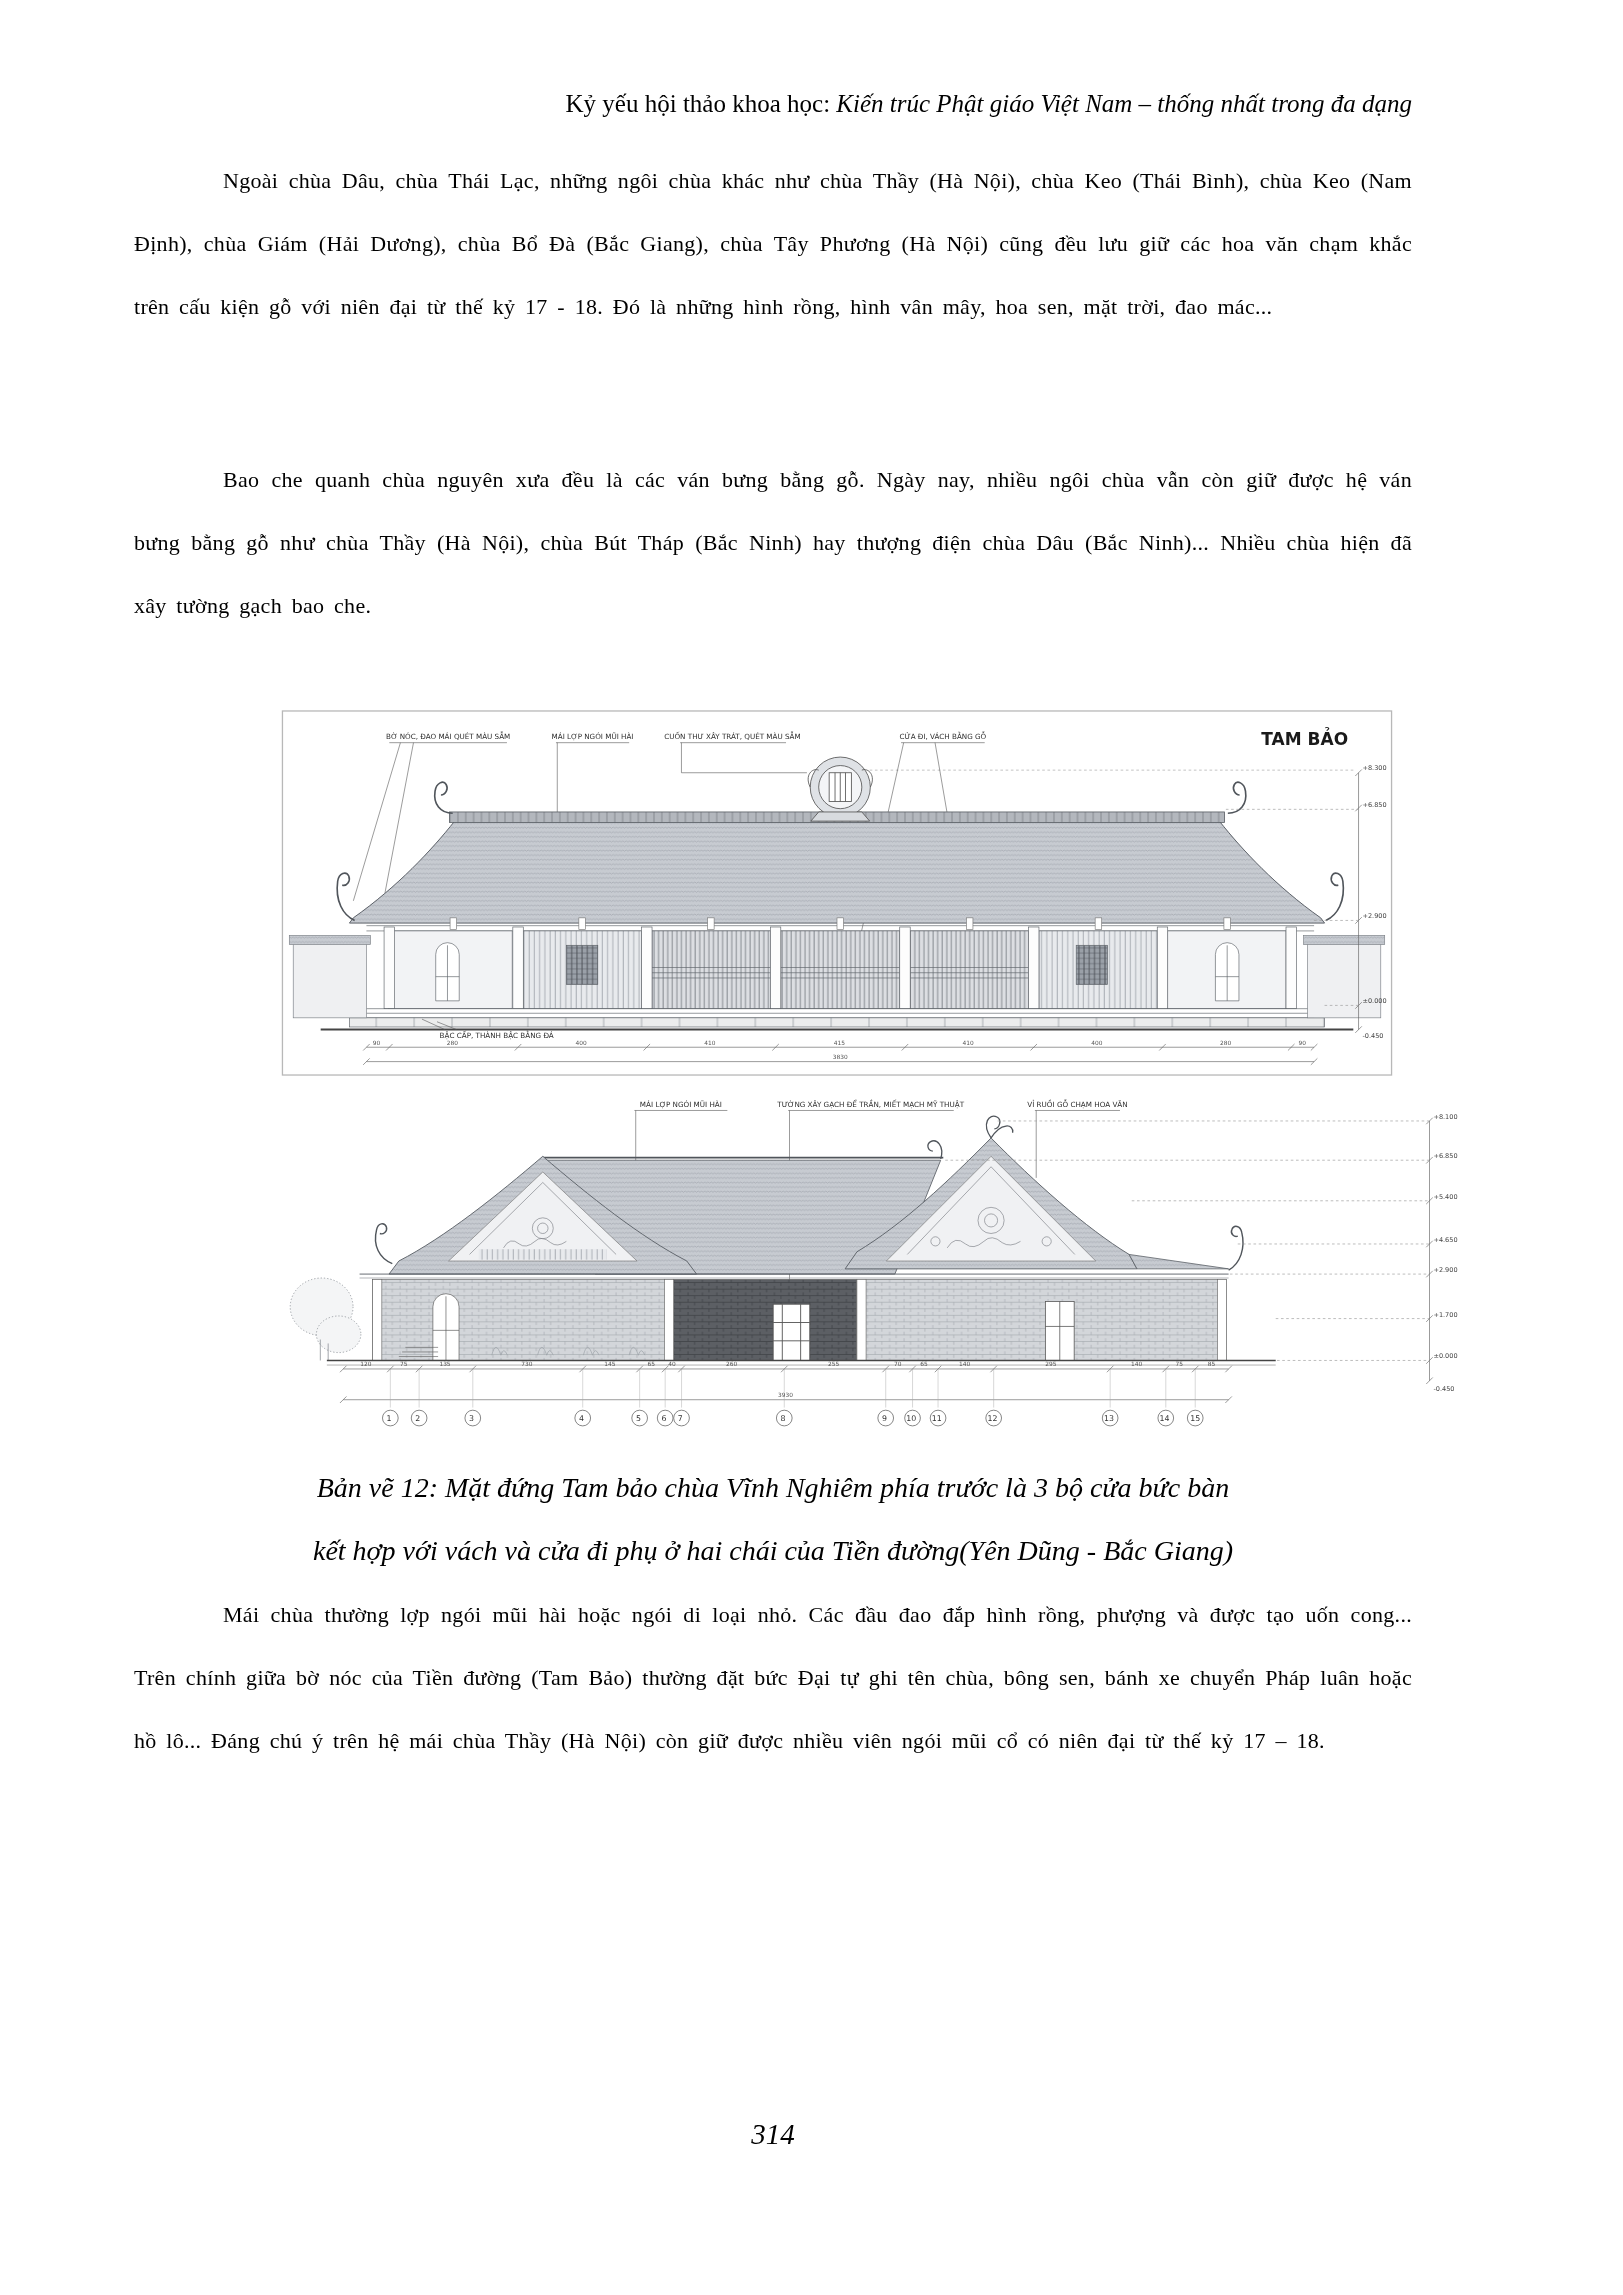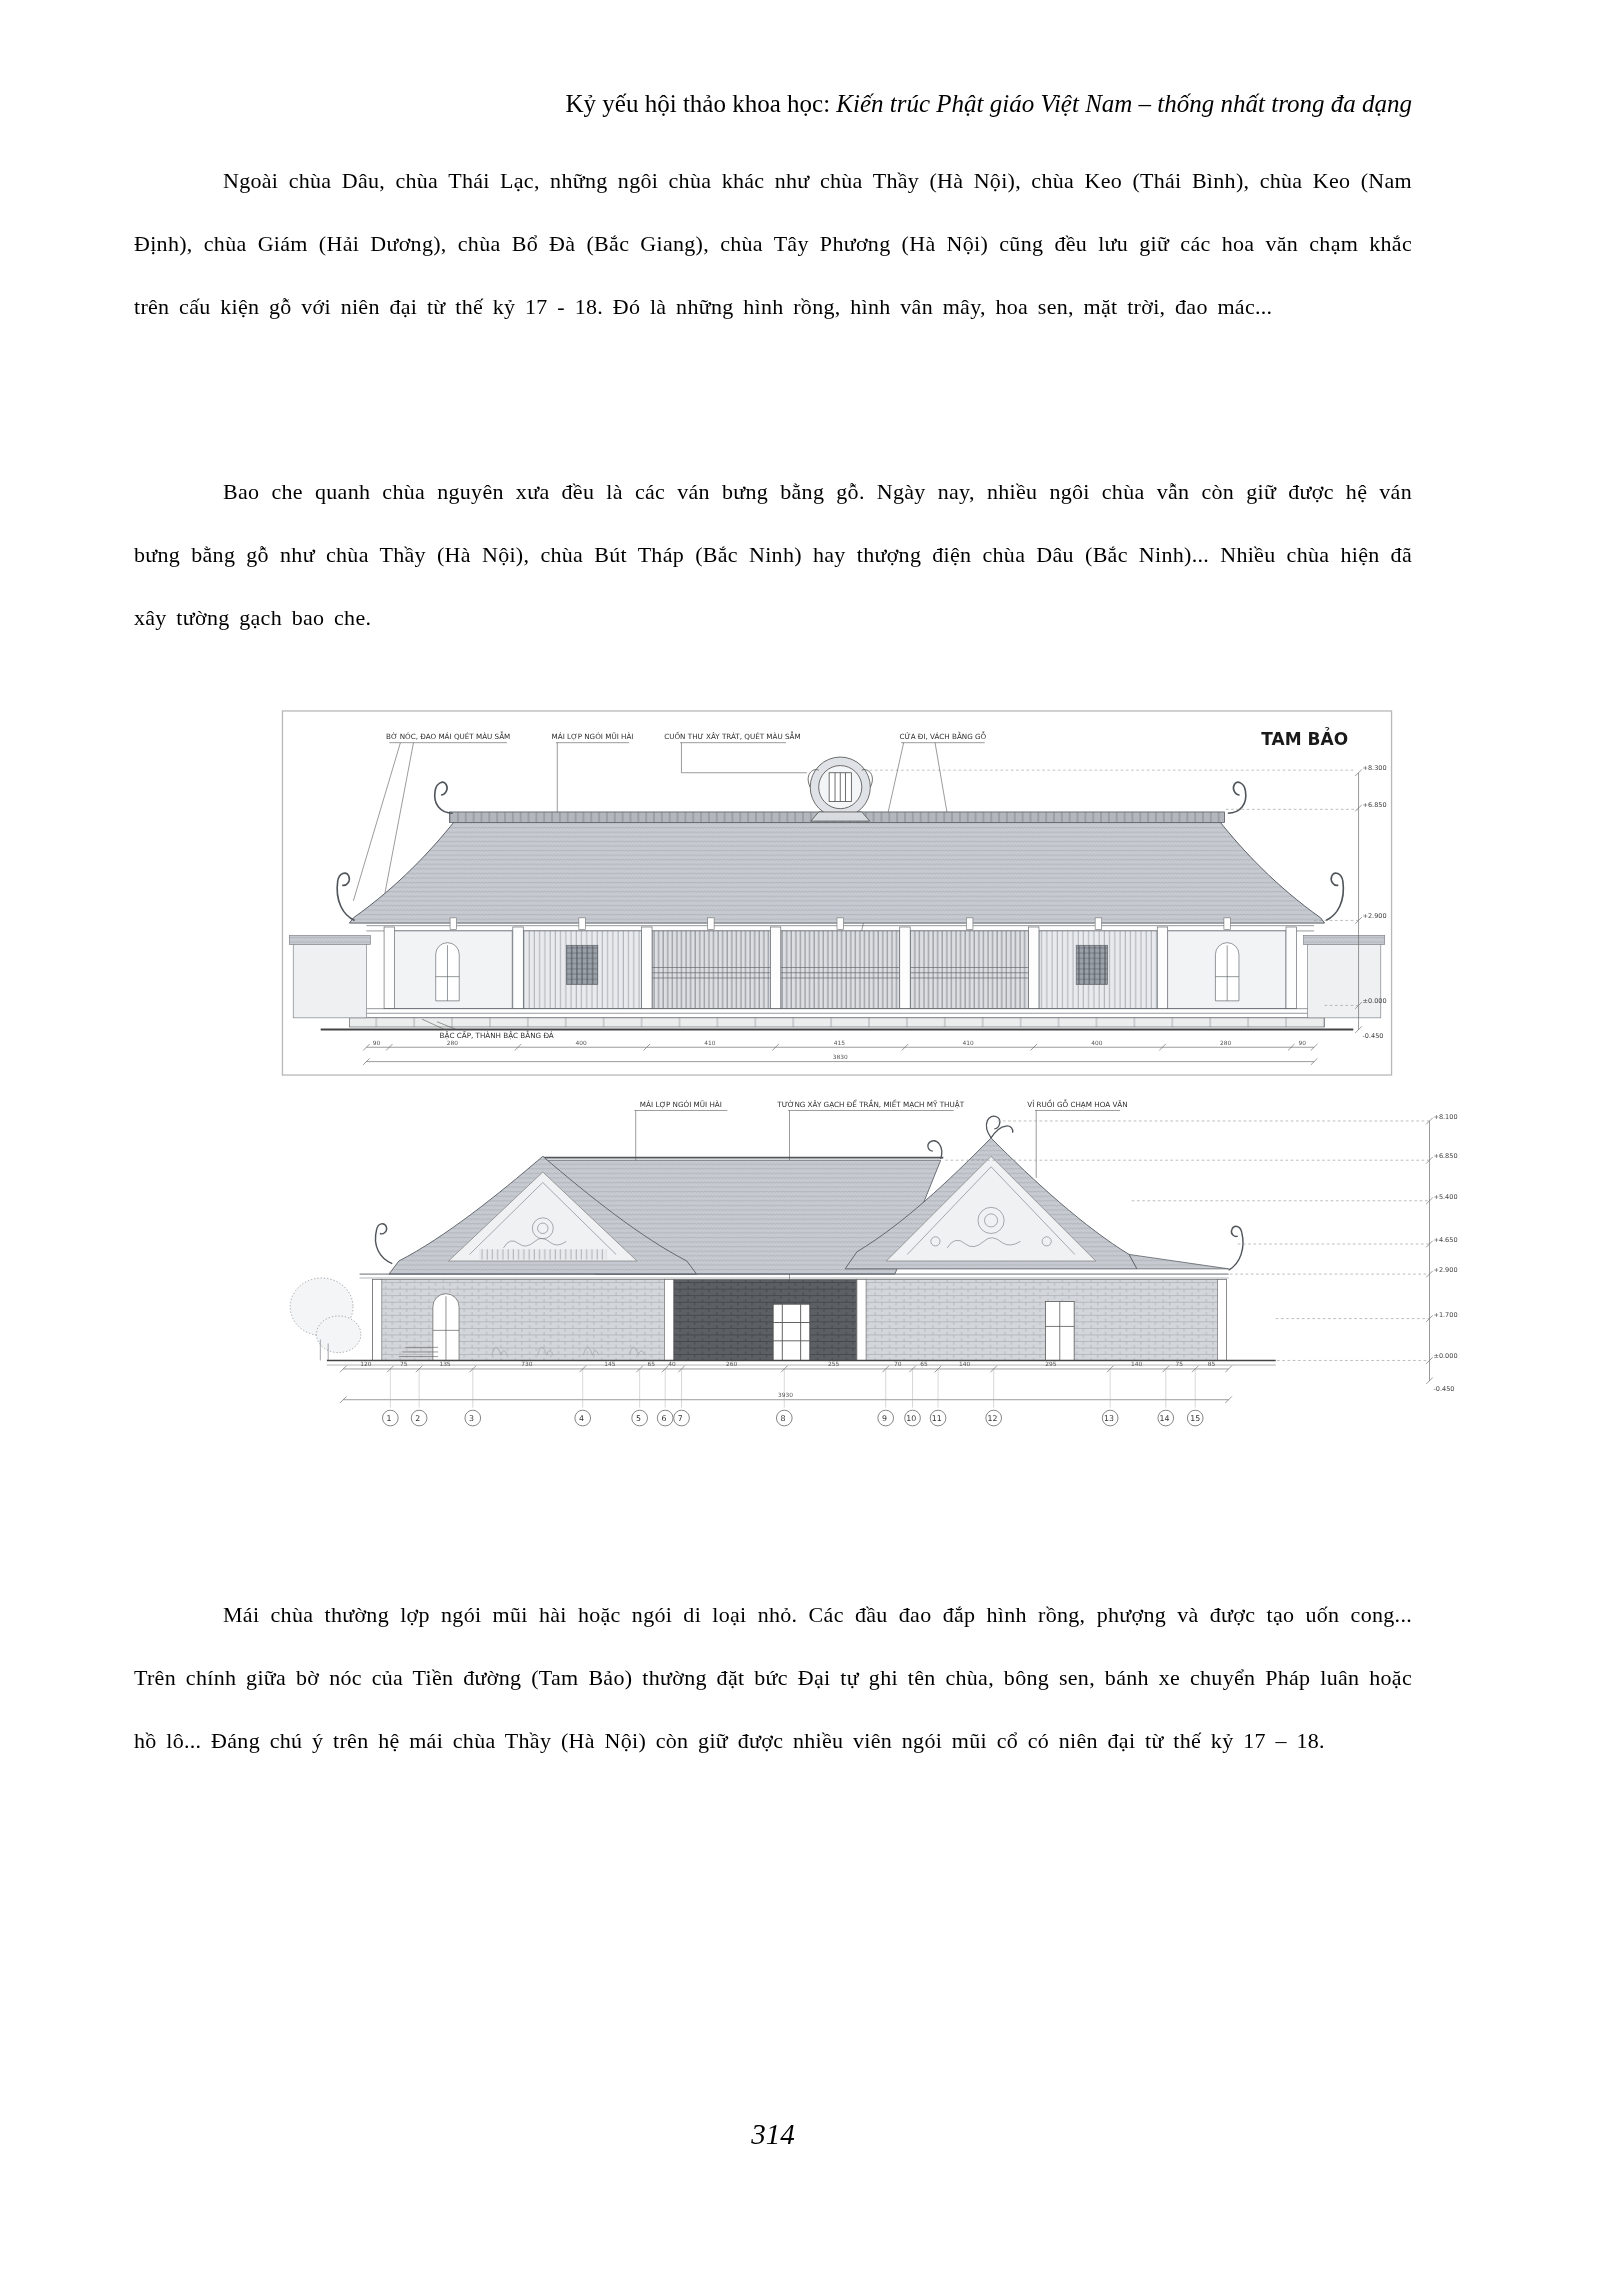--- a/index.html
+++ b/index.html
@@ -11,21 +11,21 @@
     position:absolute;left:134px;width:1278px;top:90px;
     font-size:25px;text-align:right;white-space:nowrap;
   }
   .header .it{font-style:italic;}
   .para{
     position:absolute;left:134px;width:1278px;
     font-size:22px;line-height:63px;text-align:justify;
     text-indent:89px;word-spacing:3.9px;letter-spacing:0.3px;
   }
   #p1{top:149px;}
-  #p2{top:460px;}
+  #p2{top:448px;}
   #p3{top:1583px;}
   .caption{
     position:absolute;left:134px;width:1278px;top:1456px;
     font-style:italic;font-size:28px;line-height:63px;text-align:center;
   }
   .caption div{white-space:nowrap;}
   .pagenum{
     position:absolute;left:134px;width:1278px;top:2118px;
     text-align:center;font-size:29px;font-style:italic;
   }
@@ -425,19 +425,23 @@
       <tspan x="924" y="517">9</tspan>
       <tspan x="965" y="517">10</tspan>
       <tspan x="1004" y="517">11</tspan>
       <tspan x="1089" y="517">12</tspan>
       <tspan x="1267" y="517">13</tspan>
       <tspan x="1352" y="517">14</tspan>
       <tspan x="1397" y="517">15</tspan>
     </text>
   </svg>
 
+  <div class="caption">
+    <div>Bản vẽ 12: Mặt đứng Tam bảo chùa Vĩnh Nghiêm phía trước là 3 bộ cửa bức bàn</div>
+    <div>kết hợp với vách và cửa đi phụ ở hai chái của Tiền đường(Yên Dũng - Bắc Giang)</div>
+  </div>
 
   <div class="para" id="p3">Mái chùa thường lợp ngói mũi hài hoặc ngói di loại nhỏ. Các đầu đao đắp hình rồng, phượng và được tạo uốn cong... Trên chính giữa bờ nóc của Tiền đường (Tam Bảo) thường đặt bức Đại tự ghi tên chùa, bông sen, bánh xe chuyển Pháp luân hoặc hồ lô... Đáng chú ý trên hệ mái chùa Thầy (Hà Nội) còn giữ được nhiều viên ngói mũi cổ có niên đại từ thế kỷ 17 – 18.</div>
 
   <div class="pagenum">314</div>
 
 </div>
 
 
 </body></html>

